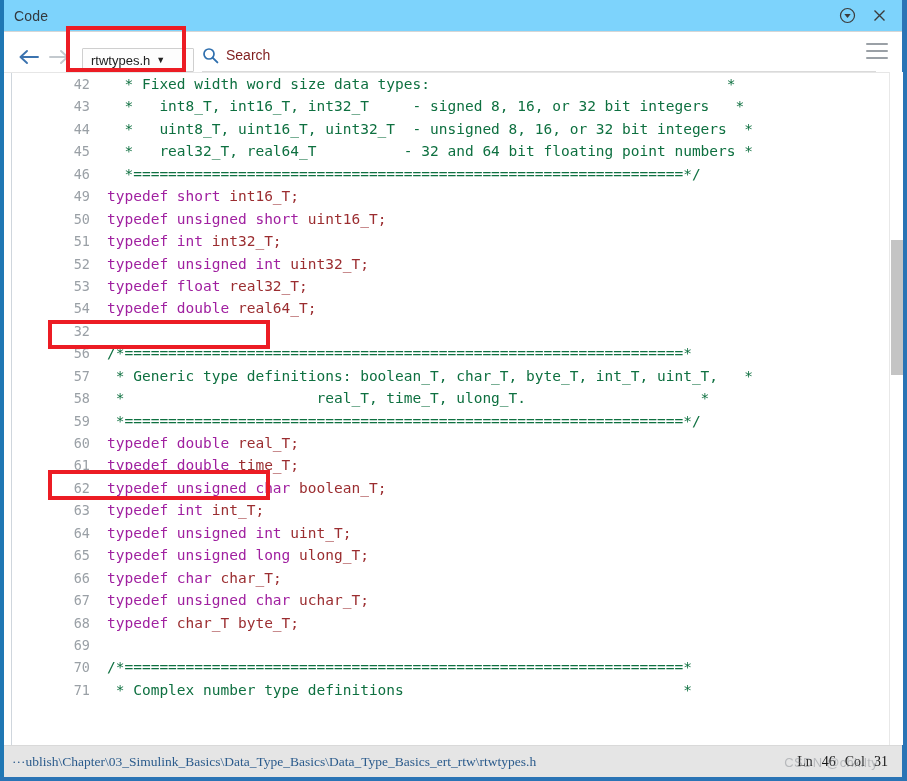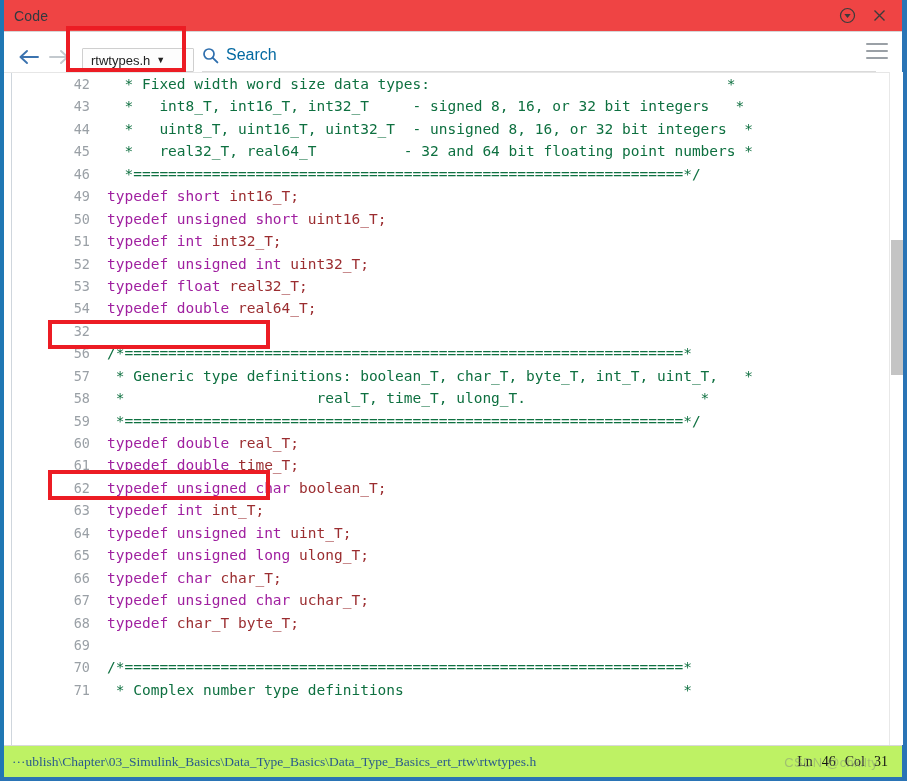--- a/index.html
+++ b/index.html
@@ -12,21 +12,21 @@
   #app{position:relative;width:907px;height:781px;box-sizing:border-box;background:#ffffff;}
 
   
   .edge-left{position:absolute;left:0;top:0;width:4px;height:781px;background:#1f77b4;}
   .edge-right{position:absolute;right:0;top:0;width:5px;height:781px;background:#2a74b5;}
   .edge-bottom{position:absolute;left:0;bottom:0;width:907px;height:4px;background:#2a74b5;}
 
   
   .titlebar{
     position:absolute;left:4px;top:0;width:898px;height:32px;
-    background:#ef4444;border-bottom:1px solid #d6d6d6;
+    background:#7dd3fc;border-bottom:1px solid #d6d6d6;
     display:flex;align-items:center;box-sizing:border-box;
   }
   .title-text{
     margin-left:10px;font-size:14px;color:#33393f;letter-spacing:.2px;
   }
   .title-actions{margin-left:auto;display:flex;align-items:center;gap:10px;padding-right:12px;}
   .ic-btn{
     width:22px;height:22px;display:flex;align-items:center;justify-content:center;
     cursor:default;color:#3b3b3b;
   }
@@ -46,21 +46,21 @@
     border:1px solid #cfcfcf;background:#fdfdfd;border-radius:1px;
     display:flex;align-items:center;padding:0 6px 0 8px;gap:6px;box-sizing:border-box;
   }
   .filedrop .fname{font-size:13px;color:#222;line-height:1;}
   .filedrop .caret{font-size:9px;color:#222;line-height:1;}
   .searchwrap{
     margin-left:8px;flex:1;height:30px;display:flex;align-items:center;gap:7px;
     border-bottom:1px solid #dadada;margin-right:26px;padding-bottom:1px;
   }
   .searchwrap .mag{color:#2f6fae;display:flex;align-items:center;}
-  .searchwrap .ph{font-size:16px;color:#0369a1;}
+  .searchwrap .ph{font-size:14px;color:#7f1d1d;}
   .hamburger{
     position:absolute;right:14px;top:11px;width:22px;height:16px;
     display:flex;flex-direction:column;justify-content:space-between;
   }
   .hamburger i{display:block;height:2px;background:#9aa0a6;border-radius:1px;}
 
   
   .editor{
     position:absolute;left:4px;top:72px;width:898px;height:673px;
     background:#ffffff;box-sizing:border-box;overflow:hidden;
@@ -87,21 +87,21 @@
   
   .vscroll{
     position:absolute;right:4px;top:72px;width:14px;height:673px;
     background:#ffffff;border-left:1px solid #e8e8e8;box-sizing:border-box;
   }
   .vthumb{position:absolute;left:1px;top:168px;width:12px;height:135px;background:#c4c4c4;}
 
   
   .statusbar{
     position:absolute;left:4px;top:745px;width:898px;height:32px;
-    background:#bef264;border-top:1px solid #d9d9d9;box-sizing:border-box;
+    background:#e5e5e5;border-top:1px solid #d9d9d9;box-sizing:border-box;
     display:flex;align-items:center;
   }
   .statuspath{
     margin-left:8px;font-size:13.5px;color:#2b5b8c;
     font-family:"Liberation Serif", serif;white-space:nowrap;
   }
   .statusright{
     margin-left:auto;display:flex;align-items:center;gap:9px;padding-right:14px;
     font-family:"Liberation Serif", serif;font-size:14px;color:#2a2a2a;position:relative;
   }

